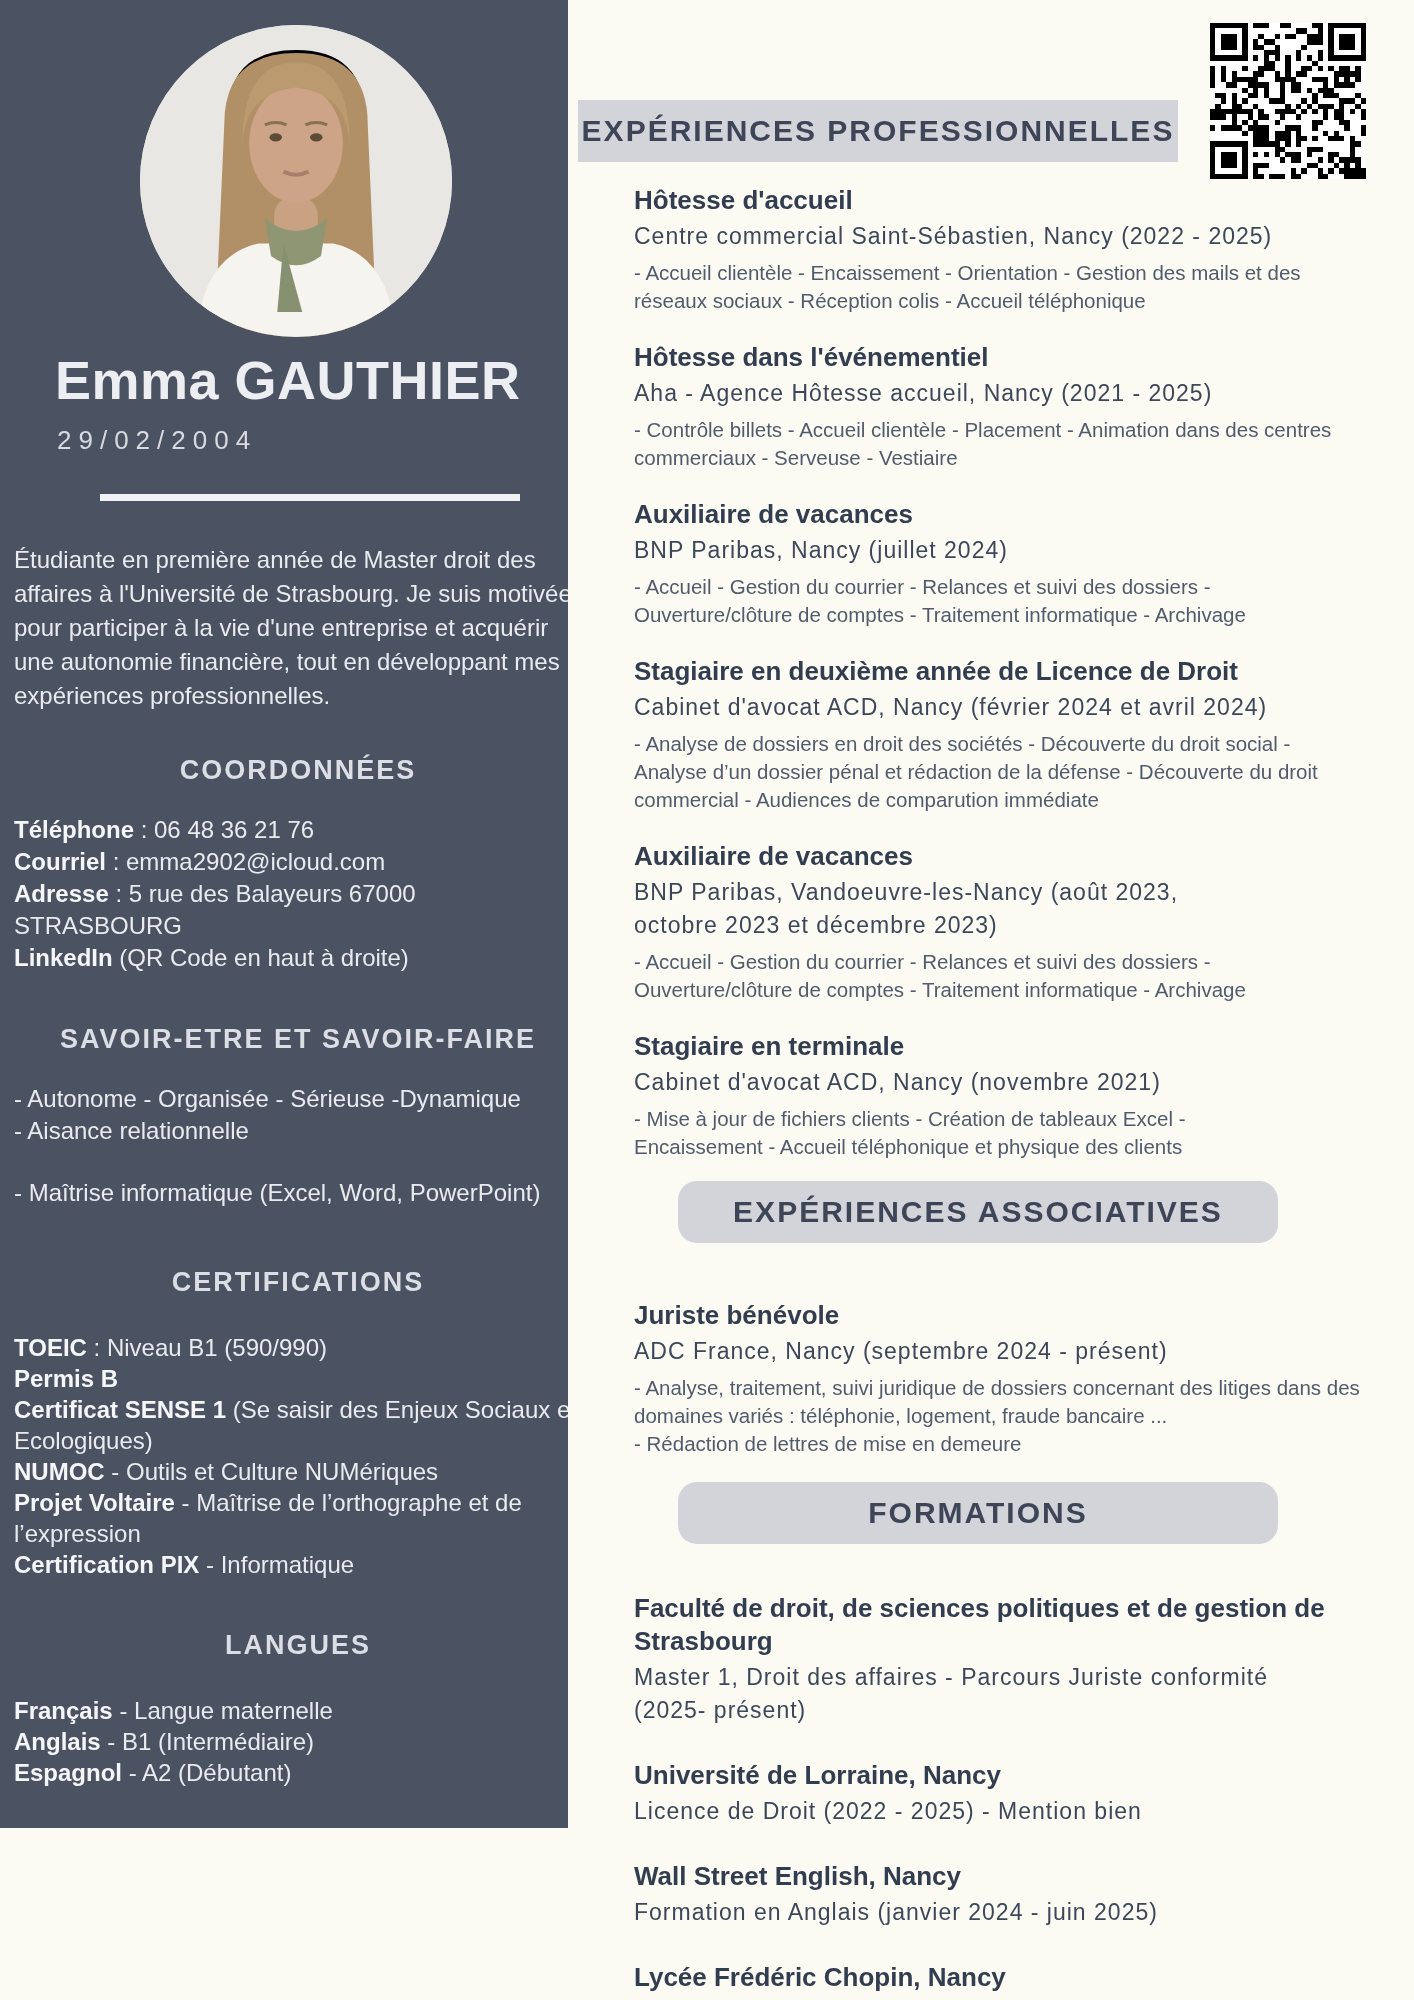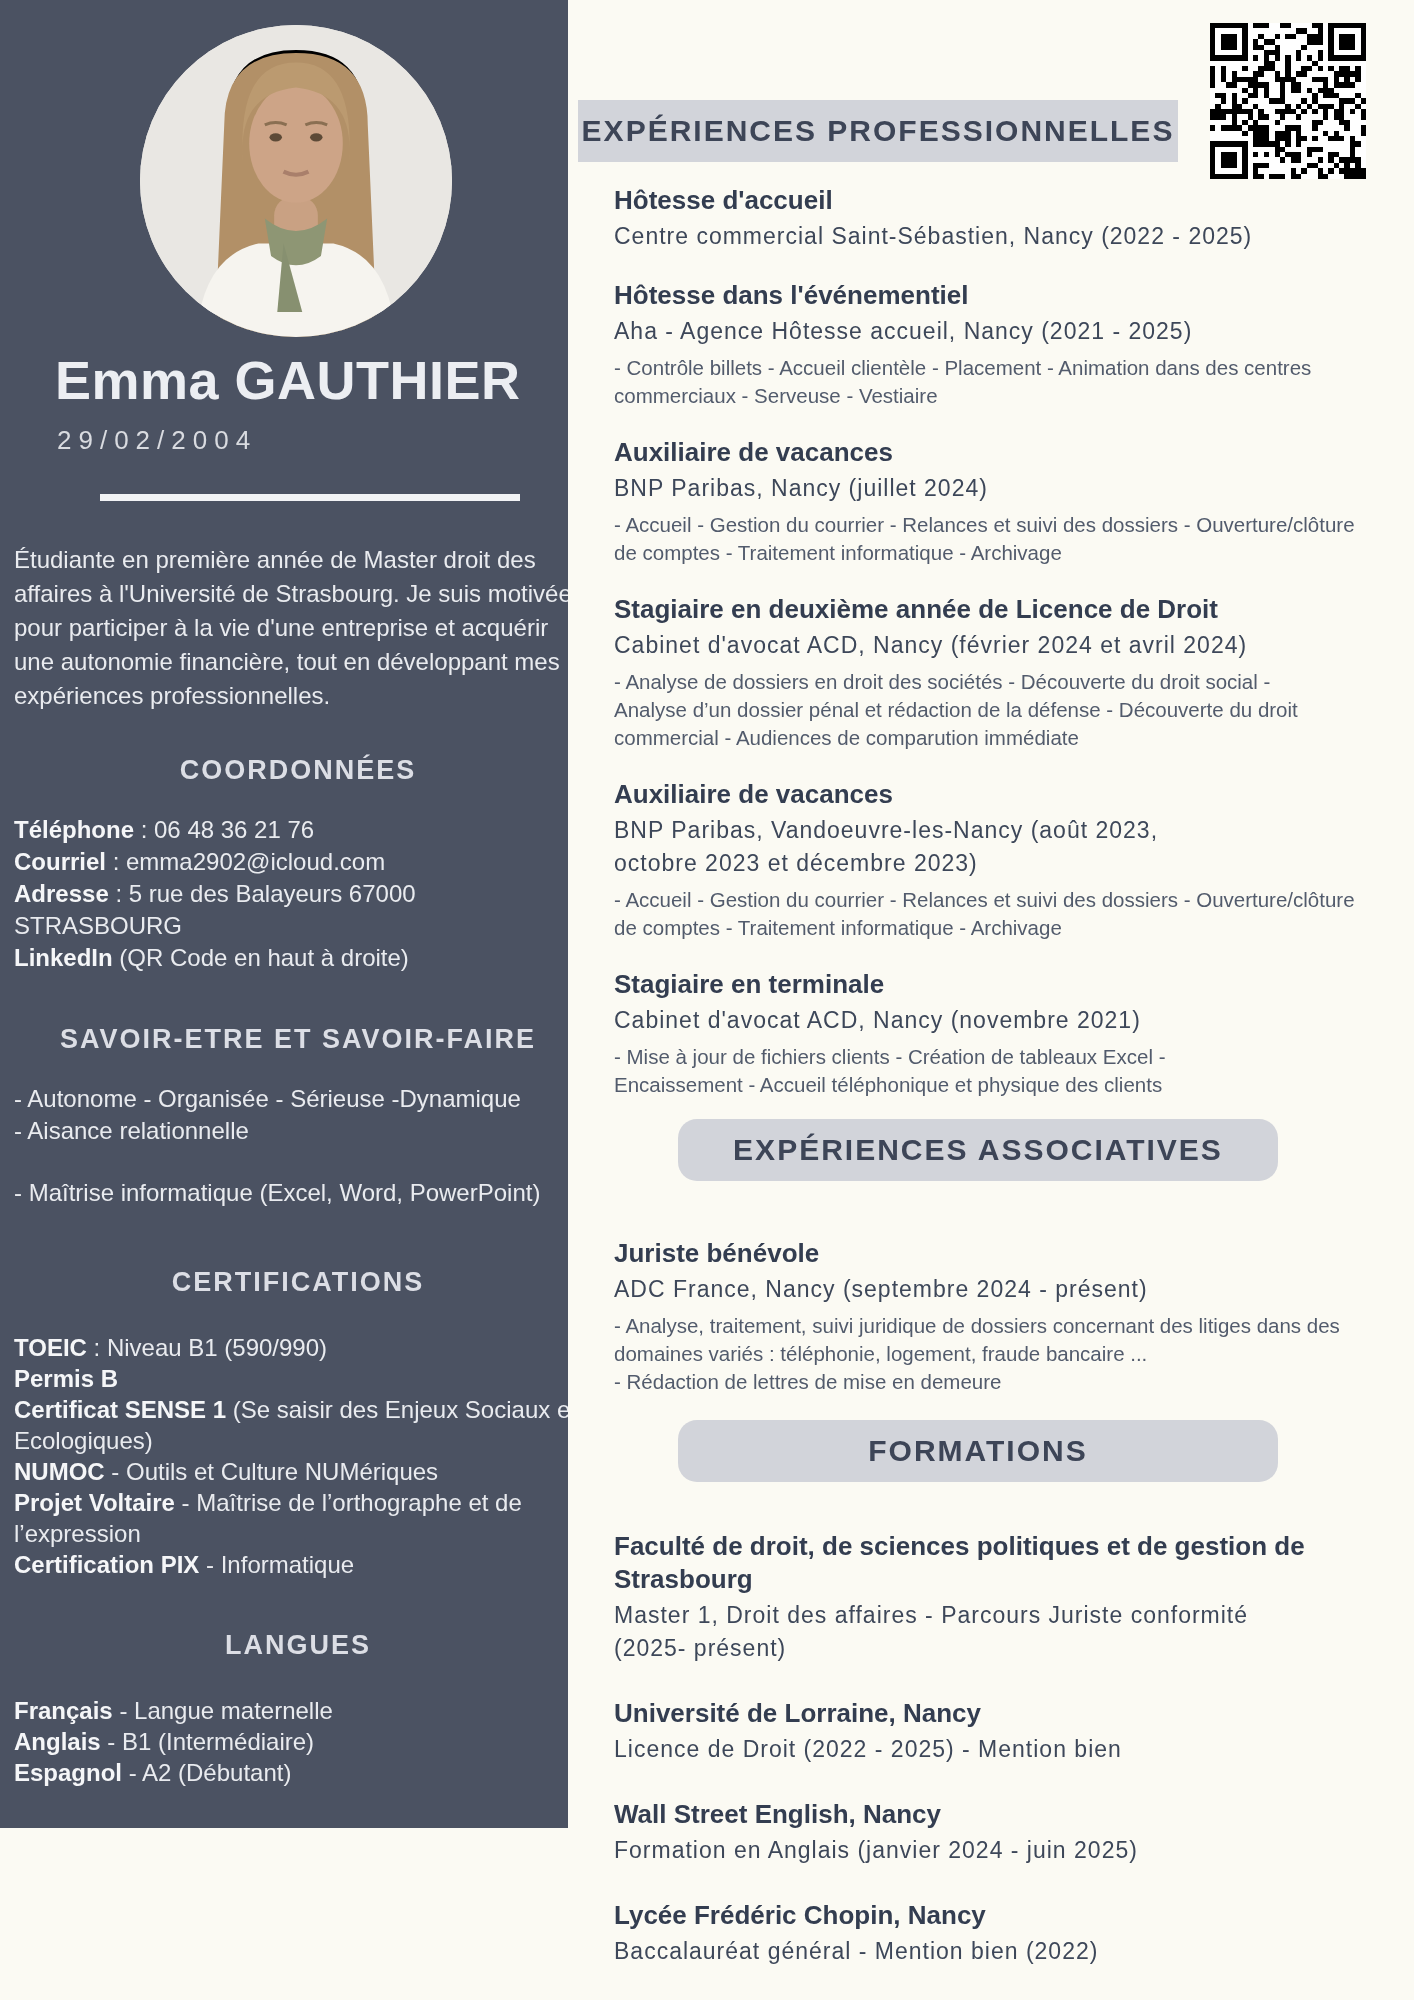--- a/index.html
+++ b/index.html
@@ -60,21 +60,21 @@
   .section-bar {
     width:600px; height:62px; background:#d2d4da;
     display:flex; align-items:center; justify-content:center;
   }
   .section-bar.first { margin:100px 0 0 10px; }
   .section-bar.indent { margin-left:110px;border-radius:19px; }
   .section-title {
     font-size:30px; font-weight:bold; letter-spacing:2px; color:#3d4557; white-space:nowrap;
   }
 
-  .entries { margin:22px 12px 0 46px; }
+  .entries { margin:22px 12px 0 66px; }
   .entries.assoc { margin-top:56px; }
   .entries.formations { margin-top:48px; }
   .entry { margin-bottom:26px; }
   .entry:last-child { margin-bottom:0; }
   .role { font-size:26px; font-weight:bold; color:#333d50; line-height:33px; white-space:pre-line; }
   .org  { font-size:23px; color:#3d4759; letter-spacing:1px; line-height:33px; margin-top:3px; white-space:pre-line; }
   .details { font-size:20.5px; color:#525b6c; line-height:28px; margin-top:6px; white-space:pre-line; max-width:762px; }
 
   .mt20 { margin-top:20px; }
 </style>
@@ -467,20 +467,21 @@
         </svg>
     </div>
 
     <div class="section-bar first">
       <span class="section-title">EXPÉRIENCES PROFESSIONNELLES</span>
     </div>
     <div class="entries">
       <div class="entry">
         <div class="role">Hôtesse d'accueil</div>
         <div class="org">Centre commercial Saint-Sébastien, Nancy (2022 - 2025)</div>
+        <div class="details">- Accueil clientèle - Encaissement - Orientation - Gestion des mails et des réseaux sociaux - Réception colis - Accueil téléphonique</div>
       </div>
       <div class="entry">
         <div class="role">Hôtesse dans l'événementiel</div>
         <div class="org">Aha - Agence Hôtesse accueil, Nancy (2021 - 2025)</div>
         <div class="details">- Contrôle billets - Accueil clientèle - Placement - Animation dans des centres commerciaux - Serveuse - Vestiaire</div>
       </div>
       <div class="entry">
         <div class="role">Auxiliaire de vacances</div>
         <div class="org">BNP Paribas, Nancy (juillet 2024)</div>
         <div class="details">- Accueil - Gestion du courrier - Relances et suivi des dossiers - Ouverture/clôture de comptes - Traitement informatique - Archivage</div>

